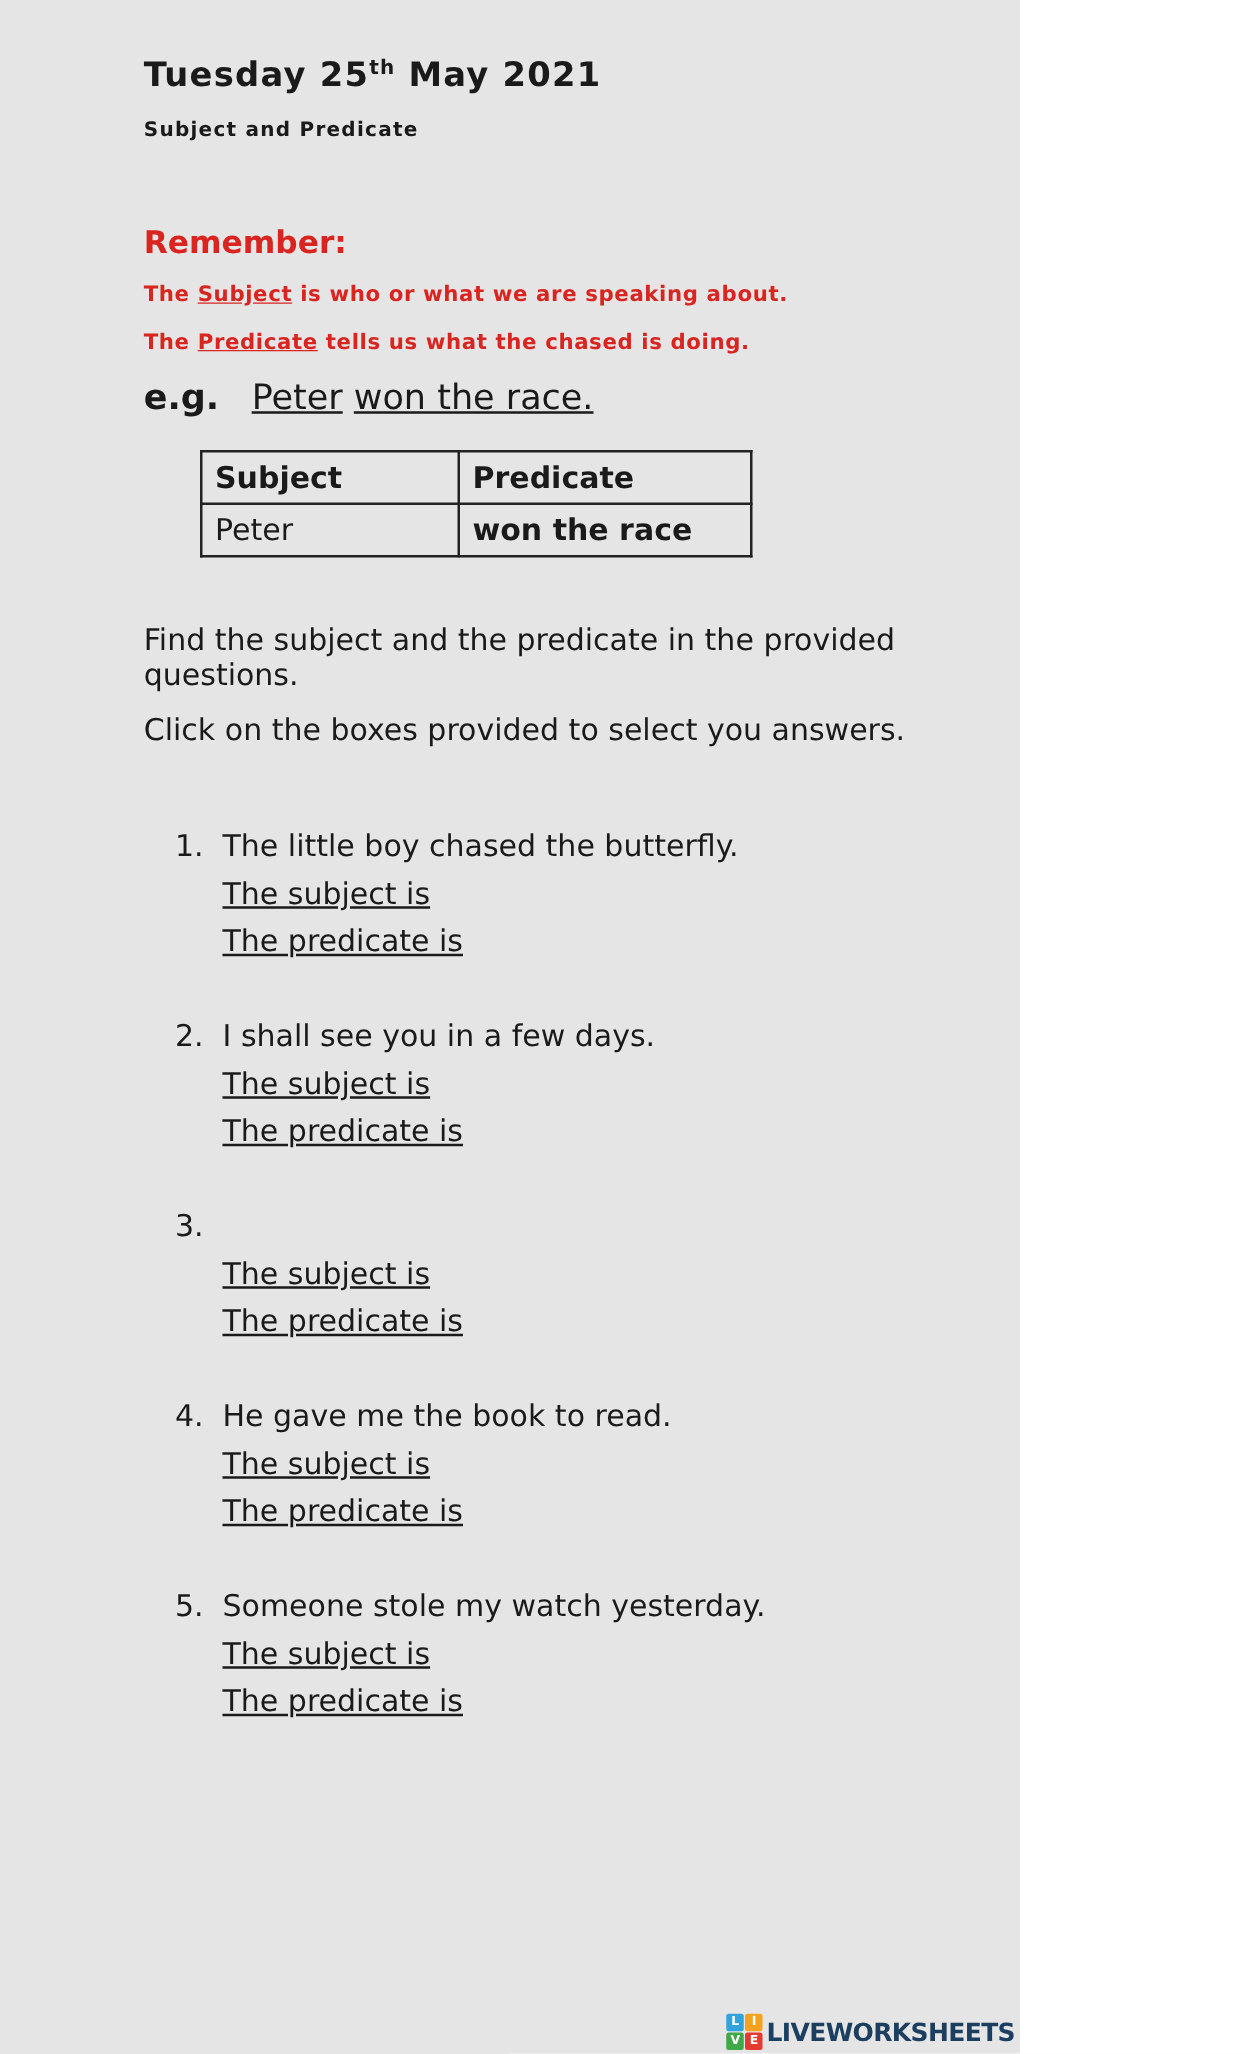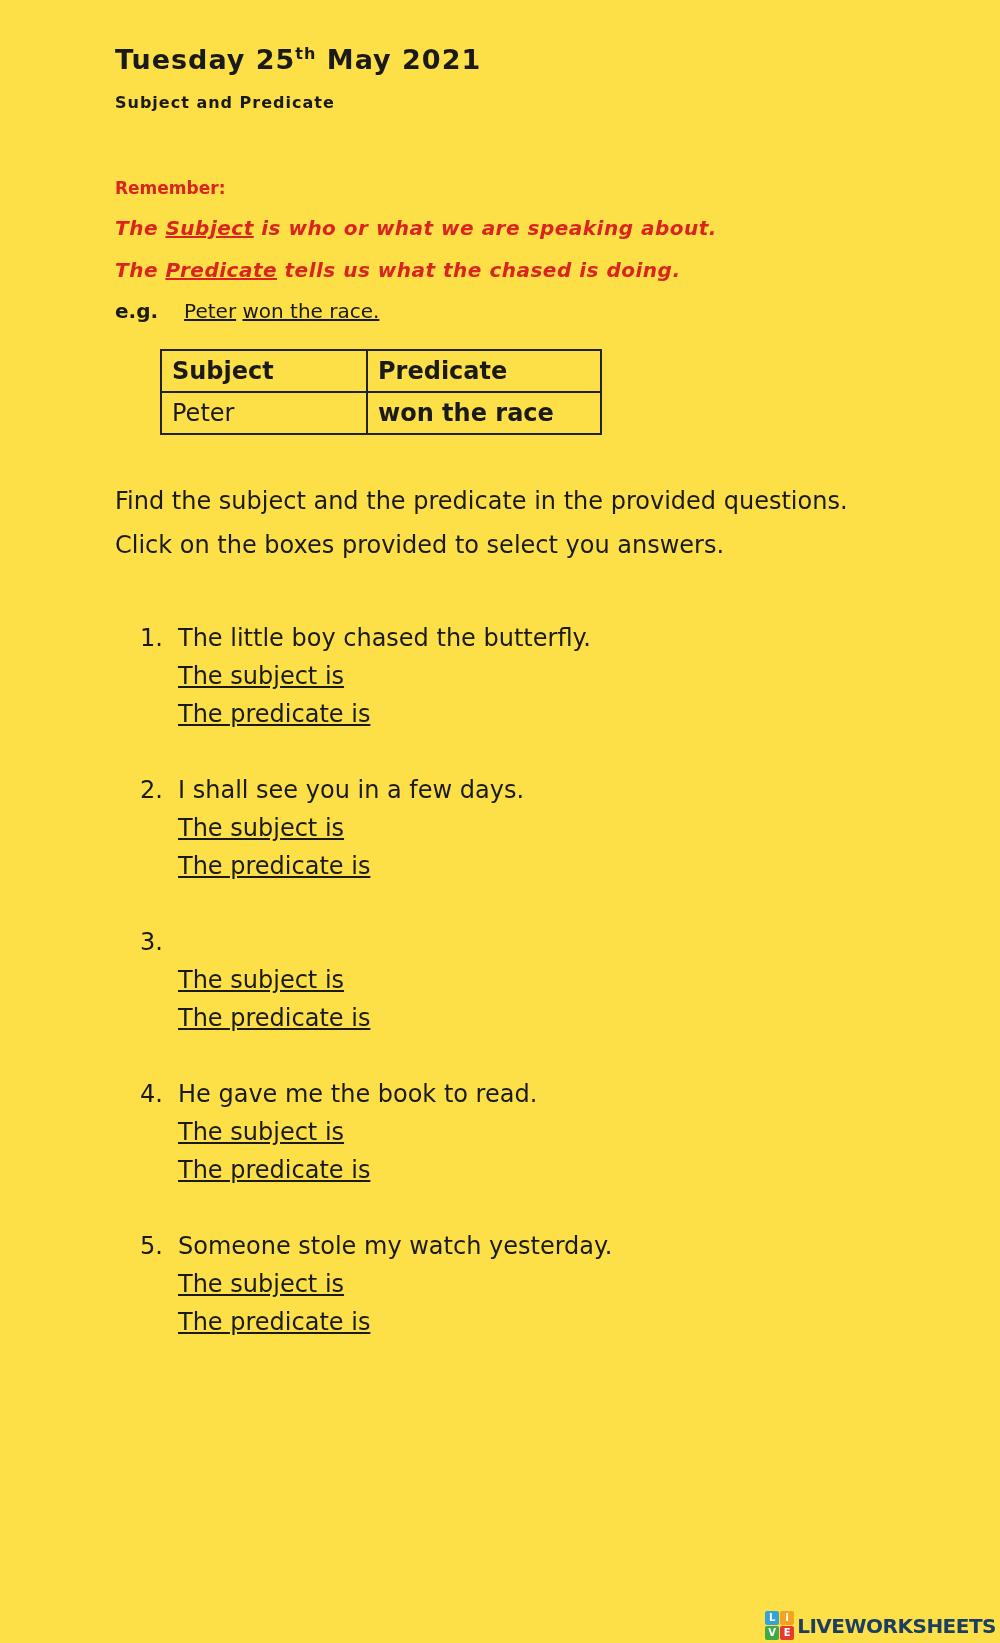--- a/index.html
+++ b/index.html
@@ -1,20 +1,20 @@
 <!DOCTYPE html>
 <html><head>
 <meta charset="utf-8">
 <style>
   html, body { margin: 0; padding: 0; background: #ffffff; }
   .page {
     position: relative;
-    width: 1000px;
+    width: 816px;
     height: 1643px;
-    background: #fde047;
+    background: #e5e5e5;
     font-family: "DejaVu Sans", sans-serif;
     color: #1a1a1a;
     box-sizing: border-box;
     padding: 44px 0 0 115px;
     overflow: hidden;
   }
   .date-heading {
     font-size: 27px;
     font-weight: bold;
     margin: 0;
@@ -22,35 +22,34 @@
   }
   .date-heading sup { font-size: 16px; }
   .doc-title {
     font-size: 16px;
     font-weight: bold;
     margin: 18px 0 0 0;
     letter-spacing: 1px;
   }
   .remember-heading {
     color: #d92420;
-    font-size: 17px;
+    font-size: 25px;
     font-weight: bold;
     margin: 66px 0 0 0;
   }
   .red-line {
     color: #d92420;
-    font-size: 20px;
+    font-size: 17px;
     font-weight: bold;
     margin: 18px 0 0 0;
     letter-spacing: 0.5px;
-    font-style: italic;
   }
   .red-line .u { text-decoration: underline; }
   .eg-line {
-    font-size: 20px;
+    font-size: 28px;
     margin: 17px 0 0 0;
     color: #1a1a1a;
   }
   .eg-label { font-weight: bold; margin-right: 26px; }
   .eg-line .u { text-decoration: underline; }
   .example-table {
     border-collapse: collapse;
     margin: 26px 0 0 45px;
     font-size: 24px;
   }

